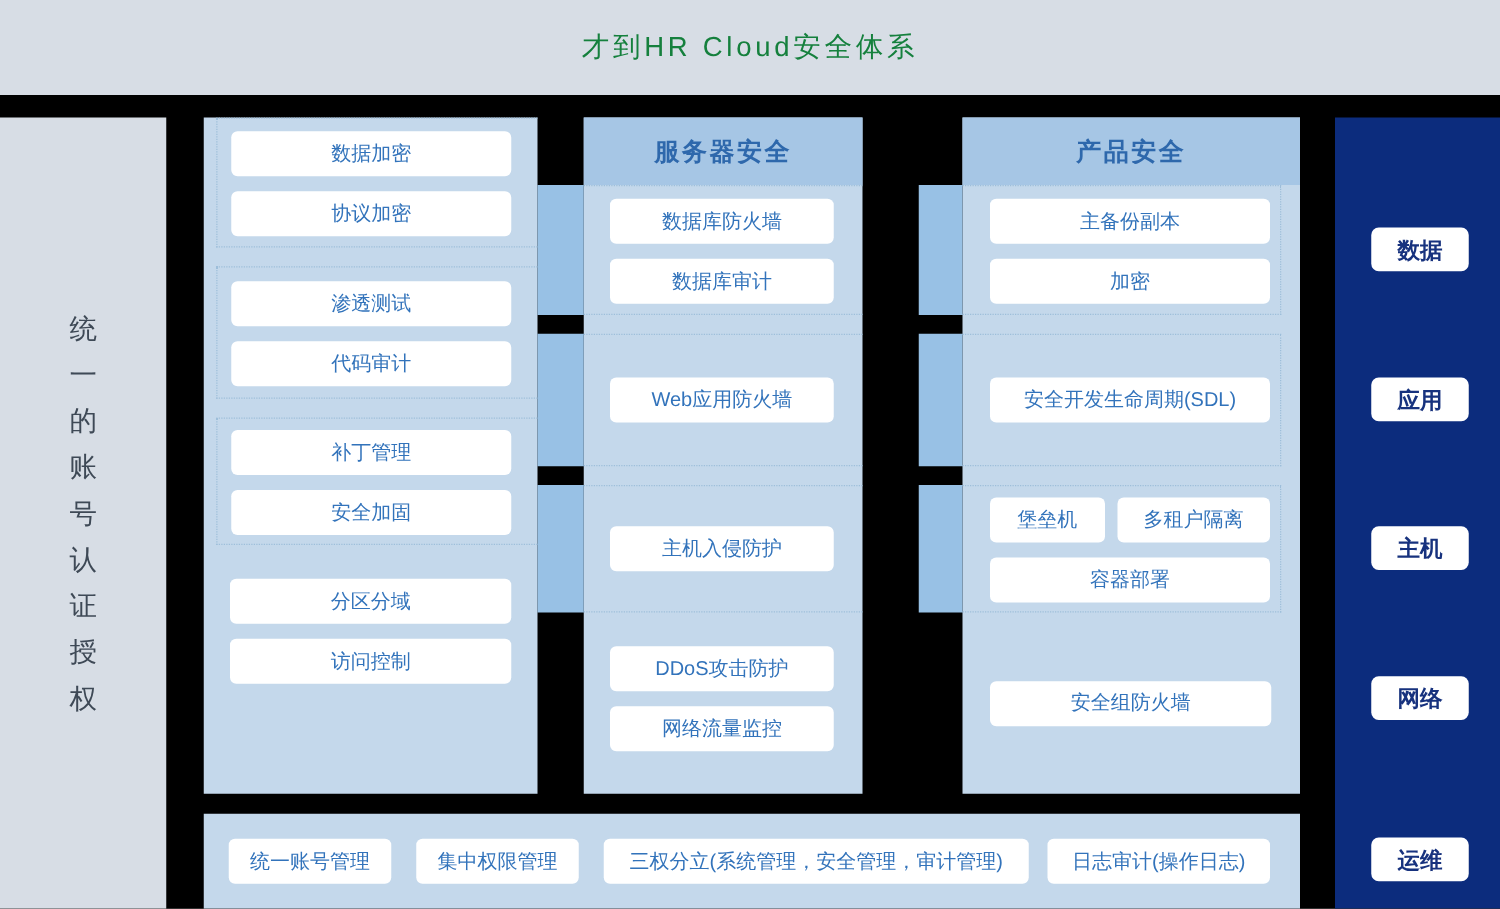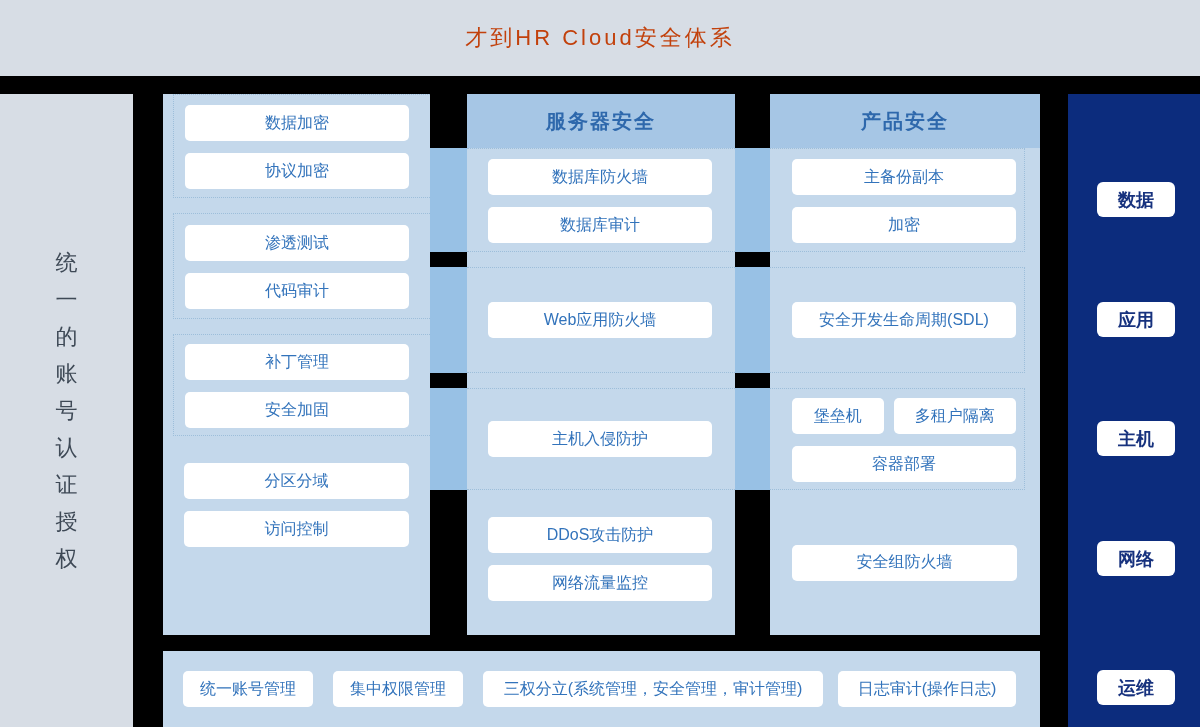--- a/index.html
+++ b/index.html
@@ -2,38 +2,38 @@
 <html><head>
 <meta charset="utf-8">
 <style>
   html,body{margin:0;padding:0;}
   body{font-family:"Liberation Sans","DejaVu Sans",sans-serif;}
   .canvas{position:relative;width:1200px;height:727px;background:#000;overflow:hidden;}
 
   
   .banner{position:absolute;left:0;top:0;width:1200px;height:76px;background:#d7dde5;
           display:flex;align-items:center;justify-content:center;}
-  .banner .title{font-size:22px;letter-spacing:3px;color:#c2410c;font-weight:500;}
+  .banner .title{font-size:22px;letter-spacing:3px;color:#15803d;font-weight:500;}
 
   
   .left-panel{position:absolute;left:0;top:94px;width:133px;height:633px;background:#d7dde5;
               display:flex;align-items:center;justify-content:center;}
   .v-label{display:flex;flex-direction:column;align-items:center;row-gap:7px;
            font-size:22px;color:#3e4956;font-weight:500;}
 
   
   .right-panel{position:absolute;left:1068px;top:94px;width:132px;height:633px;background:#0c2c7d;padding-left:15px;}
   .layer-tag{position:absolute;left:29px;width:78px;height:35px;background:#fff;border-radius:6px;
              display:flex;align-items:center;justify-content:center;
              font-size:18px;color:#17327e;font-weight:600;}
 
   
   .column{position:absolute;top:94px;height:541px;background:#c4d8eb;}
   .col1{left:163px;width:267px;}
-  .col2{left:467px;width:268px;}
+  .col2{left:467px;width:223px;}
   .col3{left:770px;width:270px;}
   .col-header{height:54px;background:#a6c6e5;display:flex;align-items:center;justify-content:center;
               font-size:20px;font-weight:600;letter-spacing:2px;color:#2e68ac;}
 
   .group{box-sizing:border-box;display:flex;flex-direction:column;row-gap:12px;}
   .dashed{border:1px dotted #9dbeda;}
   .col1 .group{margin-left:10px;padding-left:11px;padding-right:21px;}
   .col1 .dashed{border-right:none;}
   .col2 .group{padding-left:21px;padding-right:23px;}
   .col2 .dashed{border-left:none;border-right:none;}

